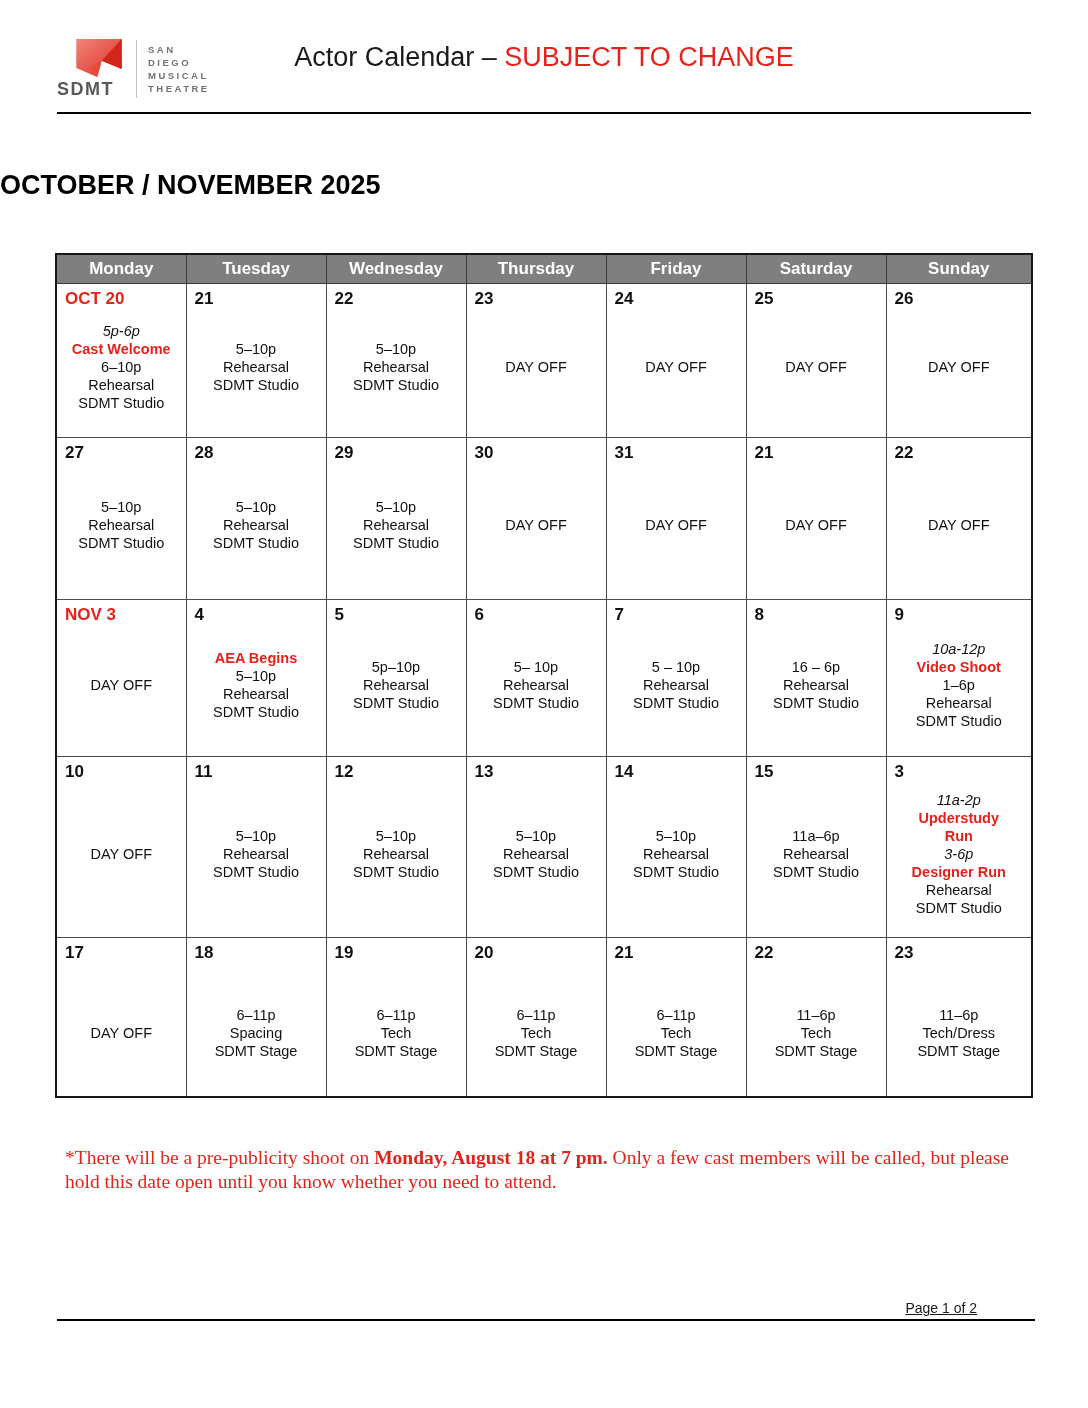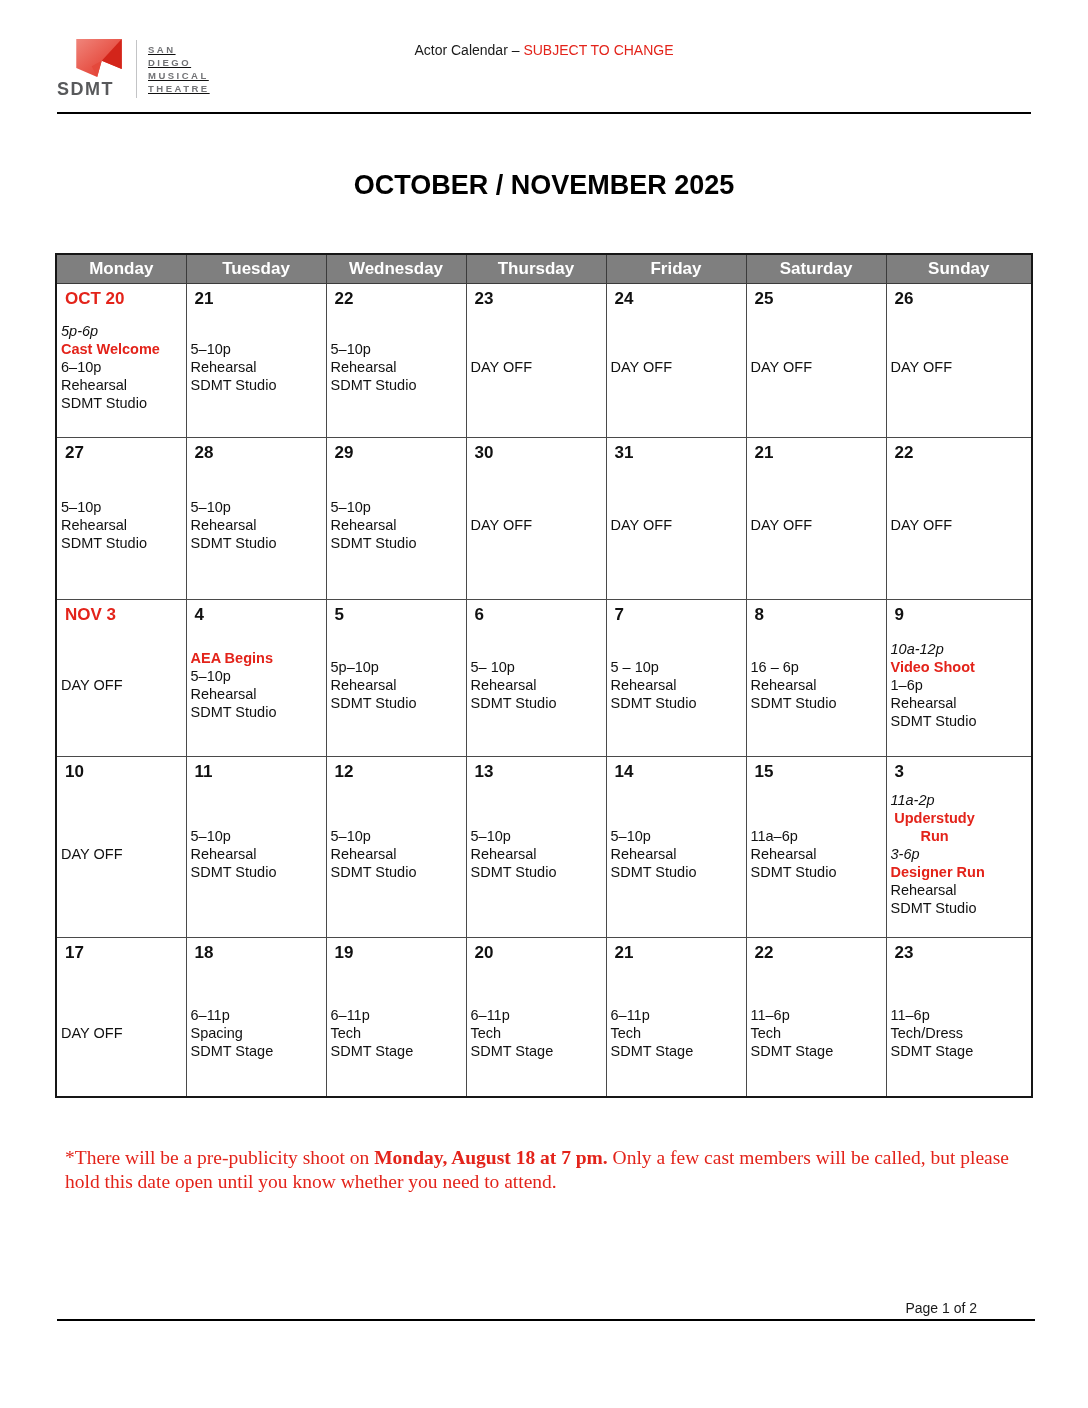--- a/index.html
+++ b/index.html
@@ -15,35 +15,35 @@
     overflow:hidden;
   }
 
   
   .doc-header{margin:38px 57px 0;height:66px;position:relative;}
   .logo{display:flex;align-items:stretch;gap:11px;height:62px;}
   .logo-left{display:flex;flex-direction:column;align-items:flex-start;}
   .logo-mark{margin-left:16px;}
   .logo-abbr{font-size:18px;font-weight:bold;color:#58595b;letter-spacing:1.5px;margin-top:1px;}
   .logo-divider{width:1px;background:#c3c4c6;margin:2px 0;}
-  .logo-org{display:flex;flex-direction:column;justify-content:center;gap:1px;text-decoration:underline;}
+  .logo-org{display:flex;flex-direction:column;justify-content:center;gap:1px;}
   .logo-org div{font-size:9.5px;font-weight:bold;color:#717275;letter-spacing:2.5px;line-height:12px;}
   .header-titles{
     position:absolute;left:50%;top:2px;transform:translateX(-50%);
     text-align:center;white-space:nowrap;width:600px;
   }
   .show-title{font-family:"Liberation Serif",serif;font-weight:bold;font-size:28px;color:#000;}
   .stage{font-style:italic;font-size:19px;color:#1a1a1a;}
-  .subtitle{font-size:14px;margin-top:2px;color:#1a1a1a;}
+  .subtitle{font-size:27px;margin-top:2px;color:#1a1a1a;}
   .warn{color:var(--red);}
   .top-rule{margin:8px 57px 0;border-top:2px solid #000;}
 
   
   .month-title{
-    margin:56px 0 0;text-align:center;font-size:27px;font-weight:bold;
+    margin:56px 0 0;font-size:27px;font-weight:bold;
     line-height:30px;color:#000;letter-spacing:0px;
   }
 
   
   table.calendar{
     border-collapse:collapse;table-layout:fixed;
     width:976px;margin:53px auto 0;border:2px solid #161616;
   }
   col.c-first{width:130px;} col.c-mid{width:140px;} col.c-last{width:146px;}
   th{
@@ -54,40 +54,40 @@
   .cell{display:flex;flex-direction:column;}
   .week-0 .cell{height:153px;}
   .week-1 .cell{height:161px;}
   .week-2 .cell{height:156px;}
   .week-3 .cell{height:180px;}
   .week-4 .cell{height:158px;gap:18px;}
   .day-num{flex:0 0 auto;font-size:17px;font-weight:bold;padding:5px 0 0 8px;text-align:left;line-height:20px;}
   .day-num.red{color:var(--red);}
   .day-events{
     flex:1 1 auto;display:flex;flex-direction:column;justify-content:center;
-    align-items:flex-start;text-align:center;padding:2px 4px 14px;
+    align-items:center;text-align:center;padding:2px 4px 14px;
   }
   .ln{font-size:14.5px;line-height:18px;color:#111;}
   .ln.i{font-style:italic;}
   .ln.rbi{font-weight:bold;color:var(--red);}
   .ln.narrow{max-width:88px;}
 
   
   .footnote{
     margin:48px 57px 0;padding-left:8px;
     font-family:"Liberation Serif",serif;font-size:19.5px;line-height:24px;
     color:var(--red);max-width:966px;
   }
   .footnote b{font-weight:bold;}
 
   
   .footer{
     position:absolute;left:57px;right:53px;top:1300px;
     border-bottom:2px solid #000;text-align:right;
-    font-size:14px;color:#1a1a1a;padding:0 58px 3px 0;
+    font-size:14px;color:#1a1a1a;padding:0 58px 3px 0;text-decoration:underline;
   }
 </style>
 </head>
 <body>
 
 <div class="page">
 
   <header class="doc-header">
     <div class="logo">
       <div class="logo-left">

